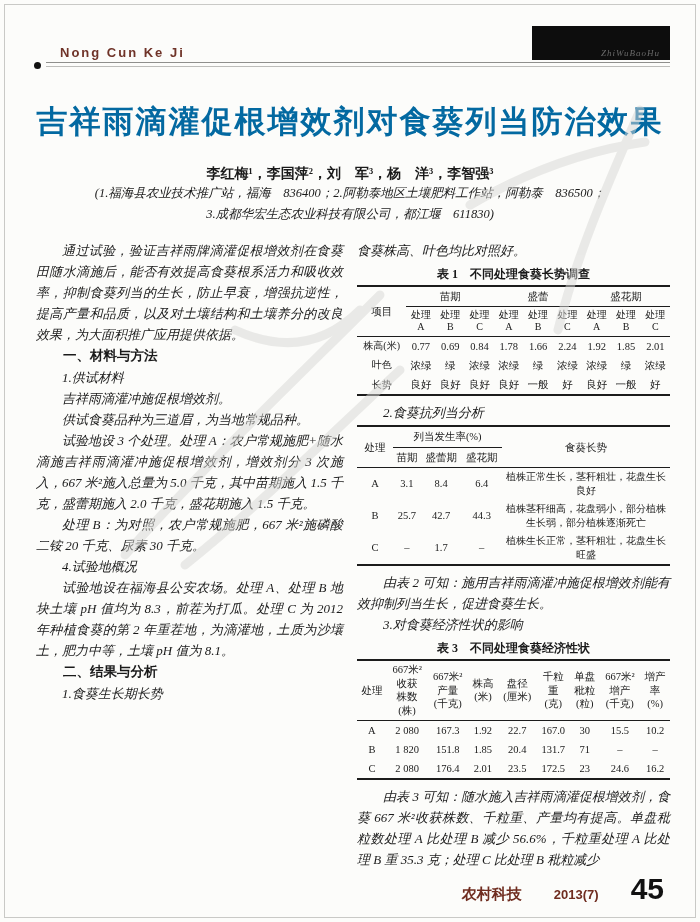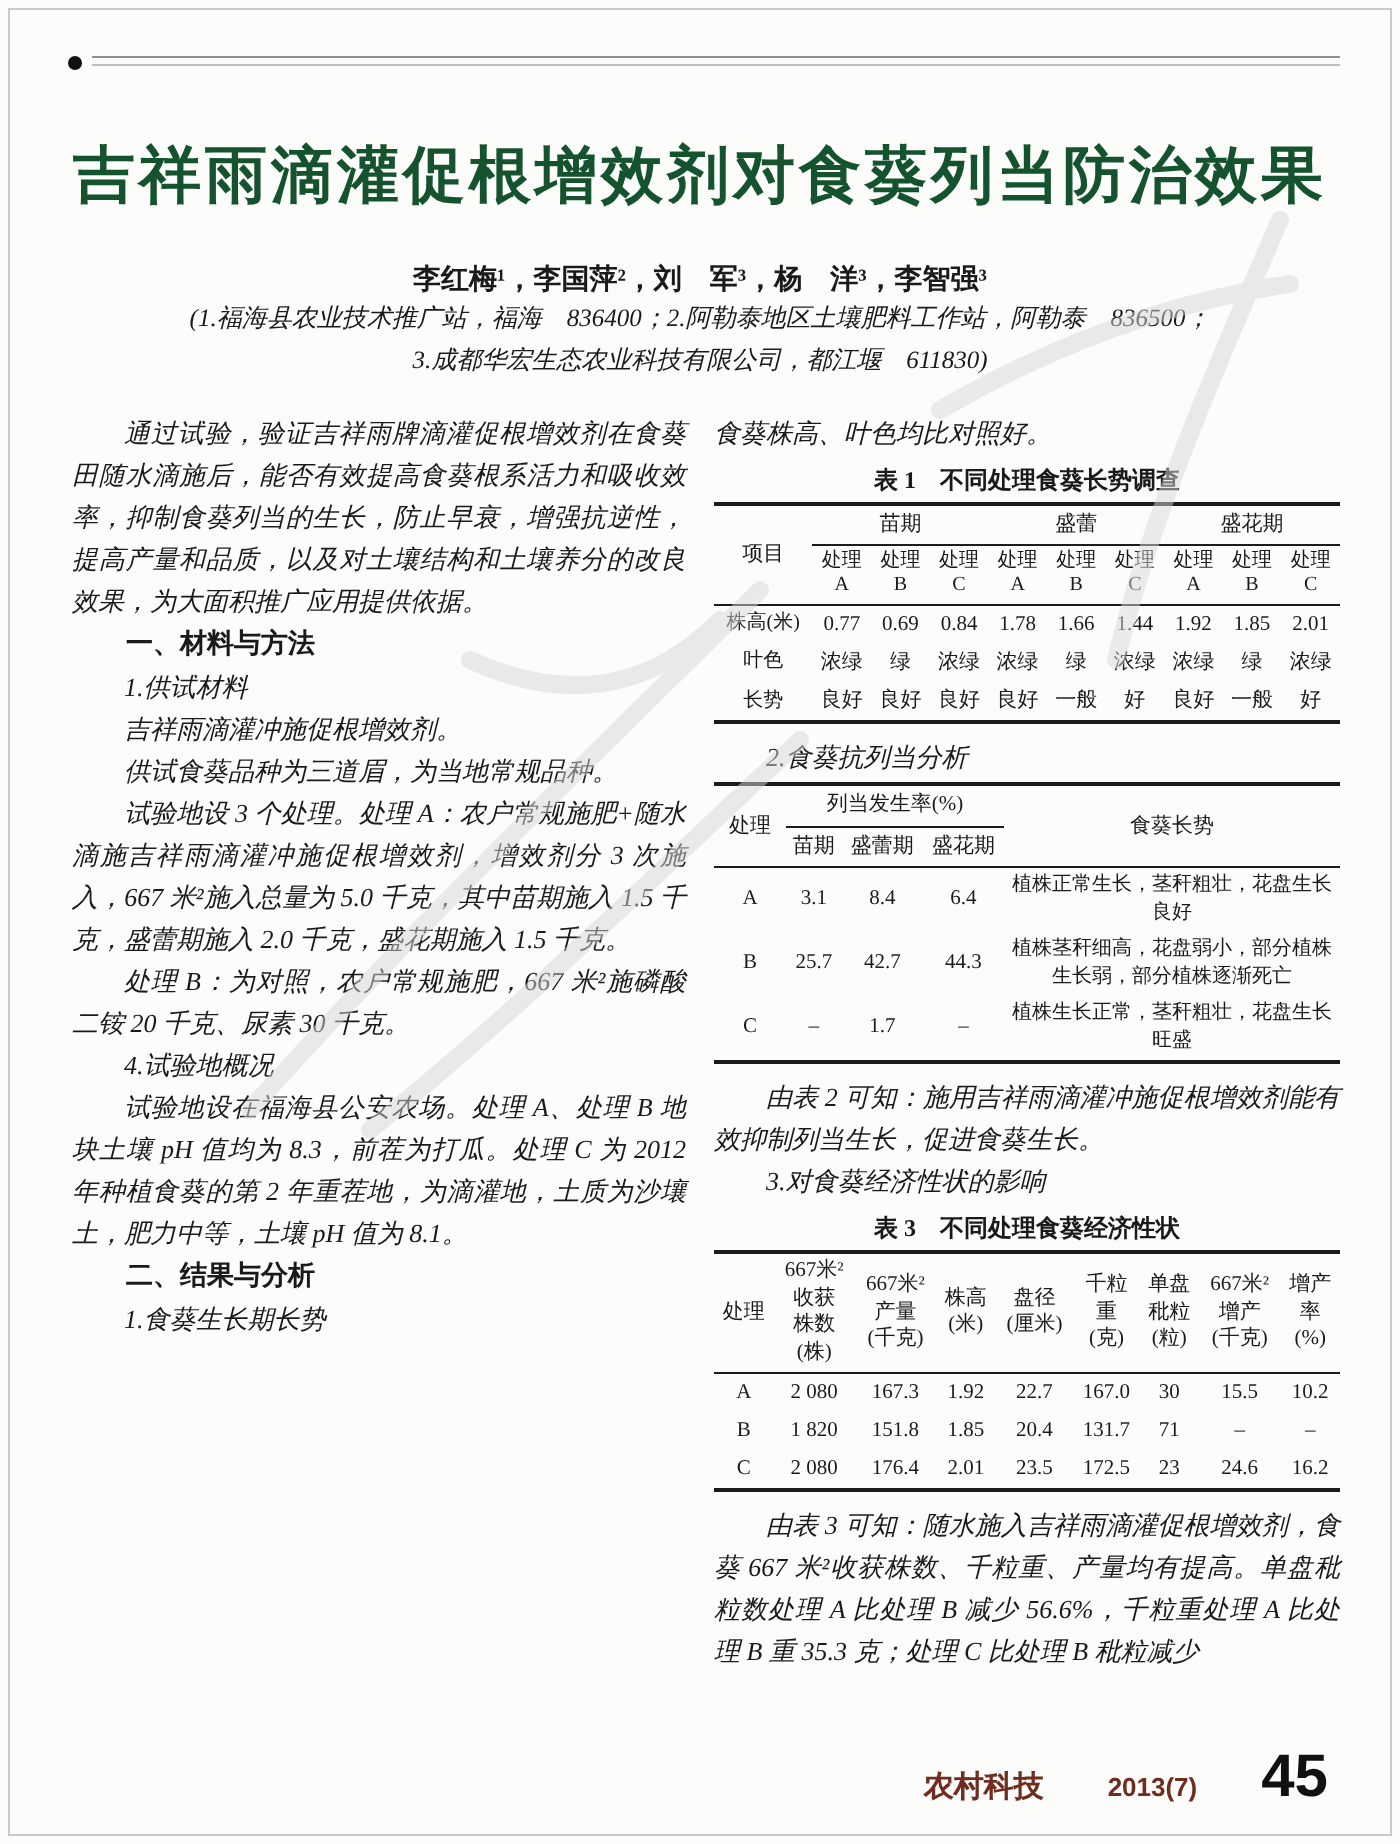--- a/index.html
+++ b/index.html
@@ -69,27 +69,33 @@
     <g fill="none" stroke="#d8d8d5" stroke-width="9" opacity="0.5" stroke-linecap="round">
       <path d="M125 555 C 205 465, 300 375, 380 295"></path>
       <path d="M185 565 C 260 505, 330 435, 400 370"></path>
       <path d="M235 330 C 290 355, 330 340, 360 310"></path>
       <path d="M640 110 C 605 190, 575 260, 558 330"></path>
       <path d="M470 205 C 530 170, 590 150, 645 142"></path>
     </g>
   </svg>
 
   <div class="header">
+    <div class="header-row">
+      <span class="pinyin" style="color: rgb(111, 51, 40);">Nong Cun Ke Ji</span>
+      <div class="corner-box">
+        <span class="corner-label">ZhiWuBaoHu</span>
+      </div>
+    </div>
     <div class="rule-wrap">
       <span class="bullet"></span>
       <div class="double-rule"></div>
     </div>
   </div>
 
-  <h1 class="title" style="color: #14532d;">吉祥雨滴灌促根增效剂对食葵列当防治效果</h1>
+  <h1 class="title" style="color: #0369a1;">吉祥雨滴灌促根增效剂对食葵列当防治效果</h1>
   <div class="authors">李红梅¹，李国萍²，刘　军³，杨　洋³，李智强³</div>
   <div class="affil">(1.福海县农业技术推广站，福海　836400；2.阿勒泰地区土壤肥料工作站，阿勒泰　836500；</div>
   <div class="affil">3.成都华宏生态农业科技有限公司，都江堰　611830)</div>
 
   <div class="columns">
     <div class="col" id="col-left">
         <p class="para">通过试验，验证吉祥雨牌滴灌促根增效剂在食葵田随水滴施后，能否有效提高食葵根系活力和吸收效率，抑制食葵列当的生长，防止早衰，增强抗逆性，提高产量和品质，以及对土壤结构和土壤养分的改良效果，为大面积推广应用提供依据。</p>
         <div class="sec-h">一、材料与方法</div>
         <div class="sub-h">1.供试材料</div>
         <p class="para">吉祥雨滴灌冲施促根增效剂。</p>
@@ -134,21 +140,21 @@
             </tr>
           </thead>
           <tbody>
             <tr>
               <td class="rowlabel">株高(米)</td>
               <td>0.77</td>
               <td>0.69</td>
               <td>0.84</td>
               <td>1.78</td>
               <td>1.66</td>
-              <td>1.44</td>
+              <td>2.24</td>
               <td>1.92</td>
               <td>1.85</td>
               <td>2.01</td>
             </tr>
             <tr>
               <td class="rowlabel">叶色</td>
               <td>浓绿</td>
               <td>绿</td>
               <td>浓绿</td>
               <td>浓绿</td>

